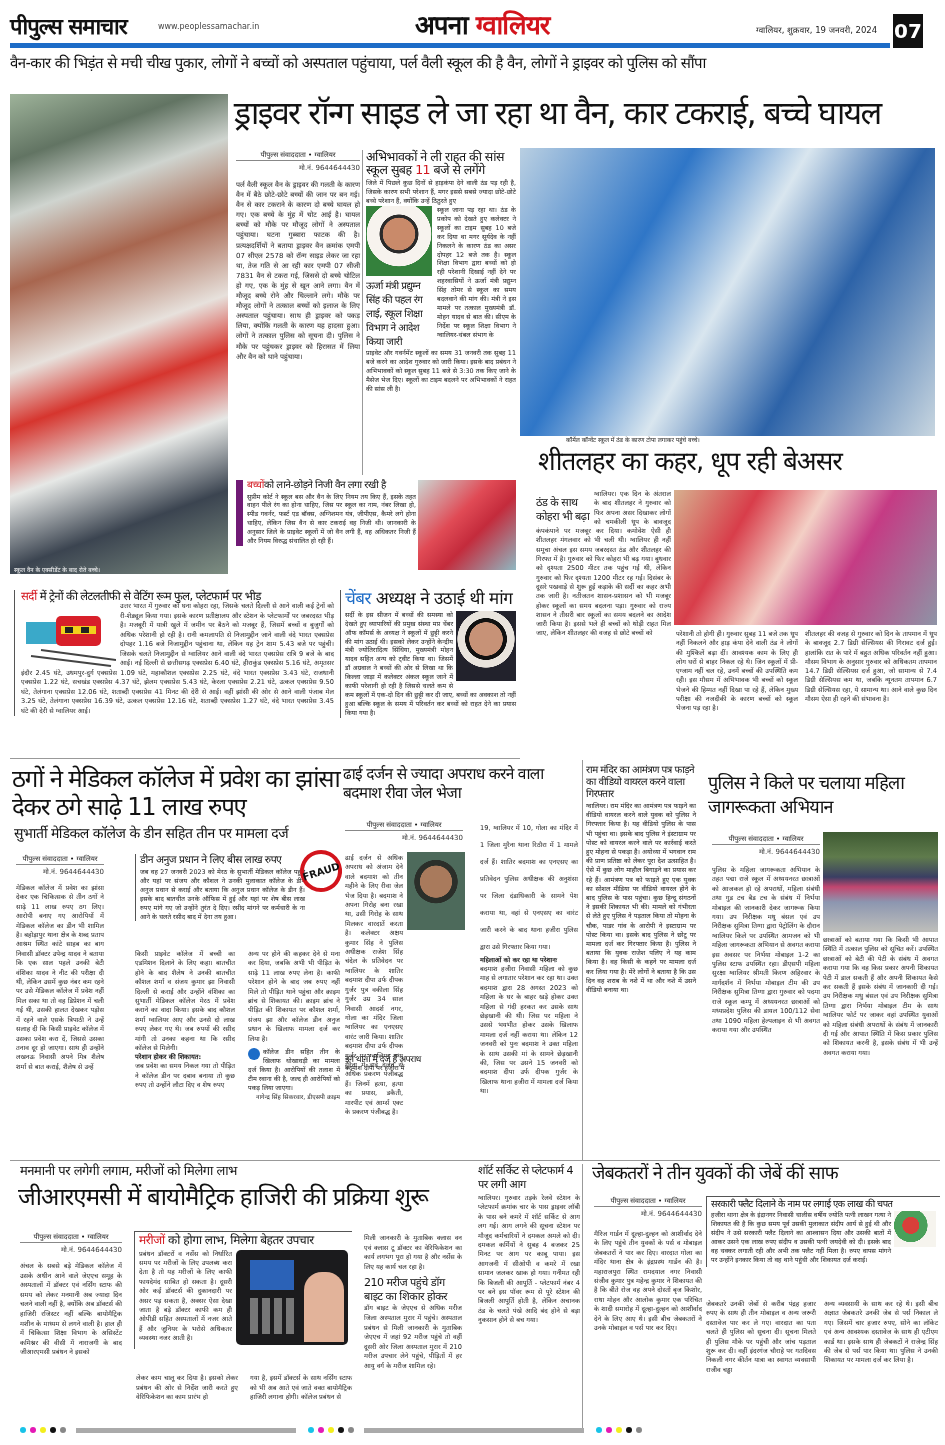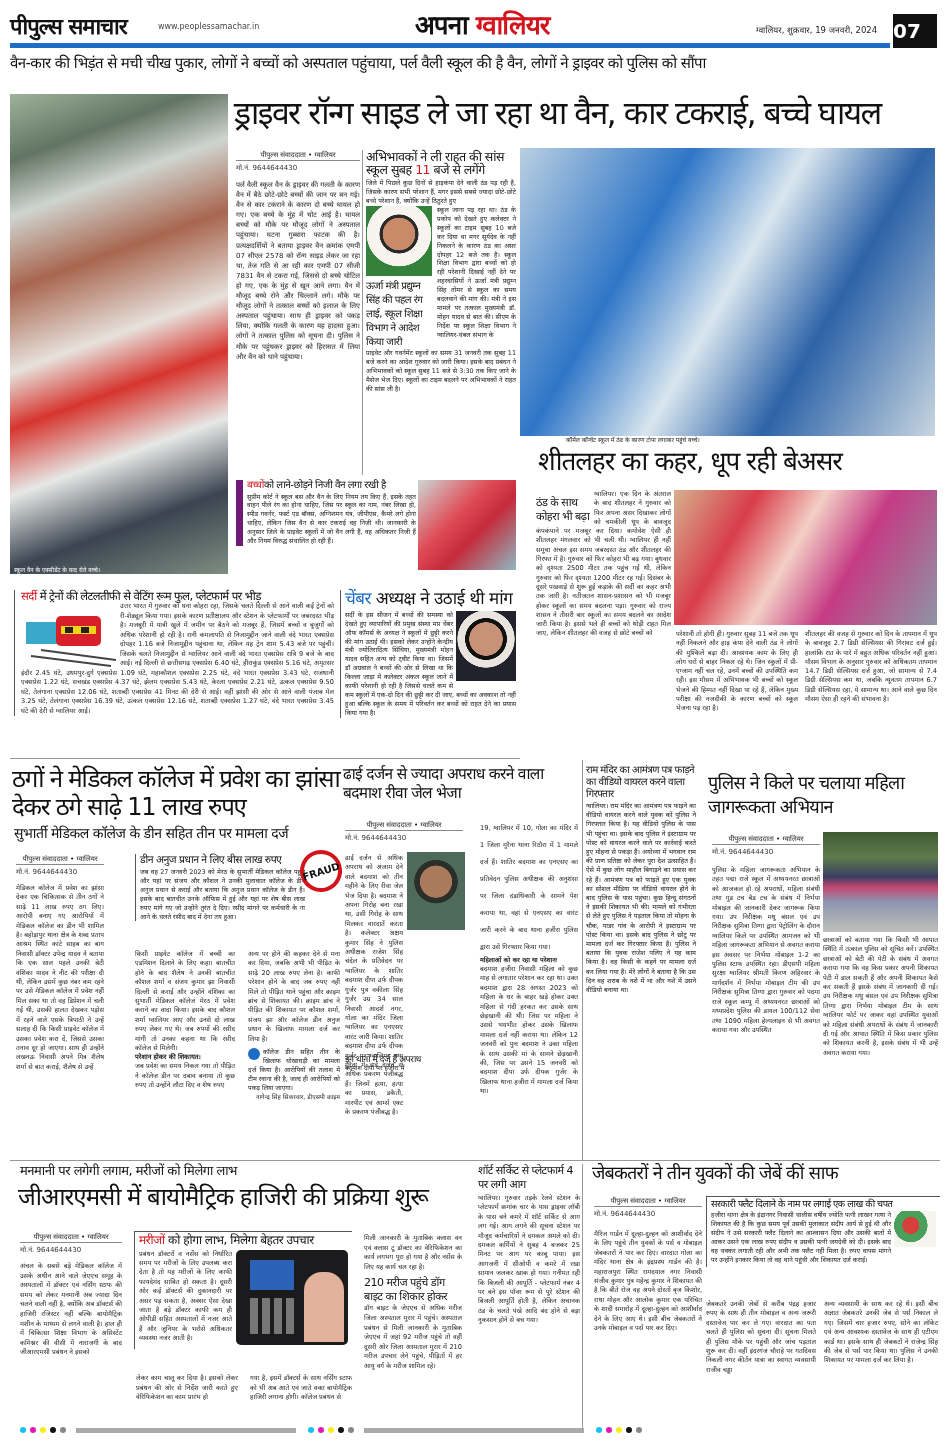--- a/index.html
+++ b/index.html
@@ -1,42 +1,42 @@
 <!DOCTYPE html>
 <html><head>
 <meta charset="utf-8">
 <style>
 *{box-sizing:border-box;margin:0;padding:0}
 body{width:945px;height:1445px;background:#fff;font-family:"DejaVu Sans","Liberation Sans",sans-serif;color:#1a1a1a;position:relative;overflow:hidden}
 .abs{position:absolute}
 .hd{font-family:"DejaVu Sans",sans-serif;font-weight:normal;color:#111;line-height:1.05;letter-spacing:-0.5px}
 .body-txt{font-size:6.4px;line-height:8.9px;text-align:justify;color:#222}
 .byline{font-size:7px;text-align:center;border-bottom:1px solid #888;padding-bottom:1px}
-.phone{font-size:7px;text-align:left;color:#333;margin-top:2px}
+.phone{font-size:7px;text-align:right;color:#333;margin-top:2px}
 .photo{background:linear-gradient(135deg,#6f7e88,#b9c4c9 40%,#48606d 70%,#a7b1b4)}
 .photo-kids{background:linear-gradient(120deg,#b9cfe2,#2f76c7 30%,#d9e6ef 50%,#2d63a8 70%,#c8d6e0)}
 .photo-girls{background:linear-gradient(120deg,#d7b08f,#d83d4a 25%,#f3cfc5 45%,#c53b84 65%,#8e94a6)}
 .vline{position:absolute;width:1px;background:#999}
 .hline{position:absolute;height:1px;background:#999}
 .red{color:#d3141c}
 .blue{color:#1d6cc7}
 .caption{font-size:6px;color:#222}
 </style>
 </head>
 <body>
 
 <div class="abs" style="left:0;top:0;width:945px;height:46px">
   <div class="abs" style="left:10px;top:10px;font-size:22px;font-weight:bold;color:#111;letter-spacing:-1px">पीपुल्स समाचार</div>
   <div class="abs" style="left:158px;top:22px;font-size:8px;color:#444">www.peoplessamachar.in</div>
   <div class="abs" style="left:415px;top:6px;font-size:26px;font-weight:bold;letter-spacing:-1px">
     <span style="color:#111">अपना</span>
     <span style="color:#d3141c">ग्वालियर</span>
   </div>
   <div class="abs" style="left:756px;top:24px;font-size:8.5px;color:#222">ग्वालियर, शुक्रवार, 19 जनवरी, 2024</div>
-  <div class="abs" style="left:893px;top:14px;width:44px;height:34px;background:#111;color:#fff;font-size:20px;font-weight:bold;text-align:left;line-height:34px">07</div>
+  <div class="abs" style="left:893px;top:14px;width:30px;height:34px;background:#111;color:#fff;font-size:20px;font-weight:bold;text-align:center;line-height:34px">07</div>
   <div class="abs" style="left:10px;top:43px;width:880px;height:5px;background:#1d6cc7"></div>
 </div>
 
 <div class="abs hd" style="left:10px;top:56px;width:925px;font-size:15px;font-weight:normal;letter-spacing:-0.6px;white-space:nowrap">वैन-कार की भिड़ंत से मची चीख पुकार, लोगों ने बच्चों को अस्पताल पहुंचाया, पर्ल वैली स्कूल की है वैन, लोगों ने ड्राइवर को पुलिस को सौंपा</div>
 
 <div class="abs photo" style="left:10px;top:94px;width:218px;height:480px;background:linear-gradient(160deg,#9eb39a 0%,#627463 12%,#cfd4cf 22%,#a8664f 35%,#e7e1dc 50%,#d6352e 60%,#e6e8e6 72%,#3b4450 85%,#7e8e82 100%)"></div>
 <div class="abs caption" style="left:14px;top:566px;color:#fff">स्कूल वैन के एक्सीडेंट के बाद रोते बच्चे।</div>
 
 <div class="abs hd" style="left:234px;top:97px;width:700px;font-size:32px;white-space:nowrap;letter-spacing:-1.6px">ड्राइवर रॉन्ग साइड ले जा रहा था वैन, कार टकराई, बच्चे घायल</div>
 
@@ -122,21 +122,21 @@
   <div class="hd" style="font-size:10.5px">डीन अनुज प्रधान ने लिए बीस लाख रुपए</div>
   <div style="position:absolute;right:-2px;top:-4px;width:42px;height:42px;border:4px solid #d3141c;border-radius:50%;display:flex;align-items:center;justify-content:center;font-size:10px;font-weight:bold;color:#111;transform:rotate(-18deg)">FRAUD</div>
   <div class="body-txt" style="margin-top:3px;width:165px">जब वह 27 जनवरी 2023 को मेरठ के सुभार्ती मेडिकल कॉलेज पहुंचे और यहां पर संजय और कौशल ने उनकी मुलाकात कॉलेज के डीन अनुज प्रधान से कराई और बताया कि अनुज प्रधान कॉलेज के डीन हैं। इसके बाद बातचीत उनके ऑफिस में हुई और यहां पर शेष बीस लाख रुपए मांगे गए जो उन्होंने तुरंत दे दिए। रसीद मांगने पर कर्मचारी के ना आने के चलते रसीद बाद में देना तय हुआ।</div>
 </div>
 <div class="abs" style="left:135px;top:950px;width:100px">
   <div class="body-txt" style="font-size:6.6px;line-height:9.4px">किसी प्राइवेट कॉलेज में बच्ची का एडमिशन दिलाने के लिए कहा। बातचीत होने के बाद शैलेष ने उनकी बातचीत कौशल शर्मा व संजय कुमार झा निवासी दिल्ली से कराई और उन्होंने वंशिका का सुभार्ती मेडिकल कॉलेज मेरठ में प्रवेश कराने का वादा किया। इसके बाद कौशल शर्मा ग्वालियर आए और उनसे दो लाख रुपए लेकर गए थे। जब रुपयों की रसीद मांगी तो उनका कहना था कि रसीद कॉलेज से मिलेगी।</div>
   <div class="body-txt" style="font-weight:bold;font-size:6.6px">परेशान होकर की शिकायत:</div>
   <div class="body-txt" style="font-size:6.6px;line-height:9.4px">जब प्रवेश का समय निकल गया तो पीड़ित ने कॉलेज डीन पर दबाव बनाया तो कुछ रुपए तो उन्होंने लौटा दिए व शेष रुपए</div>
 </div>
 <div class="abs" style="left:248px;top:950px;width:92px">
-  <div class="body-txt" style="font-size:6.6px;line-height:9.4px">अन्य पर होने की कहकर देने से मना कर दिया, जबकि अभी भी पीड़ित के साढ़े 20 लाख रुपए लेना है। काफी परेशान होने के बाद जब रुपए नहीं मिले तो पीड़ित थाने पहुंचा और क्राइम ब्रांच से शिकायत की। क्राइम ब्रांच ने पीड़ित की शिकायत पर कौशल शर्मा, संजय झा और कॉलेज डीन अनुज प्रधान के खिलाफ मामला दर्ज कर लिया है।</div>
+  <div class="body-txt" style="font-size:6.6px;line-height:9.4px">अन्य पर होने की कहकर देने से मना कर दिया, जबकि अभी भी पीड़ित के साढ़े 11 लाख रुपए लेना है। काफी परेशान होने के बाद जब रुपए नहीं मिले तो पीड़ित थाने पहुंचा और क्राइम ब्रांच से शिकायत की। क्राइम ब्रांच ने पीड़ित की शिकायत पर कौशल शर्मा, संजय झा और कॉलेज डीन अनुज प्रधान के खिलाफ मामला दर्ज कर लिया है।</div>
   <div style="float:left;width:12px;height:12px;border-radius:50%;background:#1d6cc7;margin:4px 3px 0 0"></div>
   <div class="body-txt" style="font-size:6.4px;margin-top:4px">कॉलेज डीन सहित तीन के खिलाफ धोखाधड़ी का मामला दर्ज किया है। आरोपियों की तलाश में टीम रवाना की है, जल्द ही आरोपियों को पकड़ लिया जाएगा।</div>
   <div class="body-txt" style="text-align:right;font-size:6.2px">नागेन्द्र सिंह सिकरवार, डीएसपी क्राइम</div>
 </div>
 
 <div class="abs hd" style="left:343px;top:765px;width:232px;font-size:15.5px;line-height:19px;letter-spacing:-0.7px">ढाई दर्जन से ज्यादा अपराध करने वाला बदमाश रीवा जेल भेजा</div>
 <div class="abs" style="left:345px;top:820px;width:118px">
   <div class="byline">पीपुल्स संवाददाता • ग्वालियर</div>
   <div class="phone">मो.नं. 9644644430</div>
   <div style="position:absolute;left:62px;top:32px;width:58px;height:78px;background:radial-gradient(circle at 50% 38%,#a97a5c 0 28%,#2b2f2a 29% 38%,#4d6a5b 39%)"></div>

